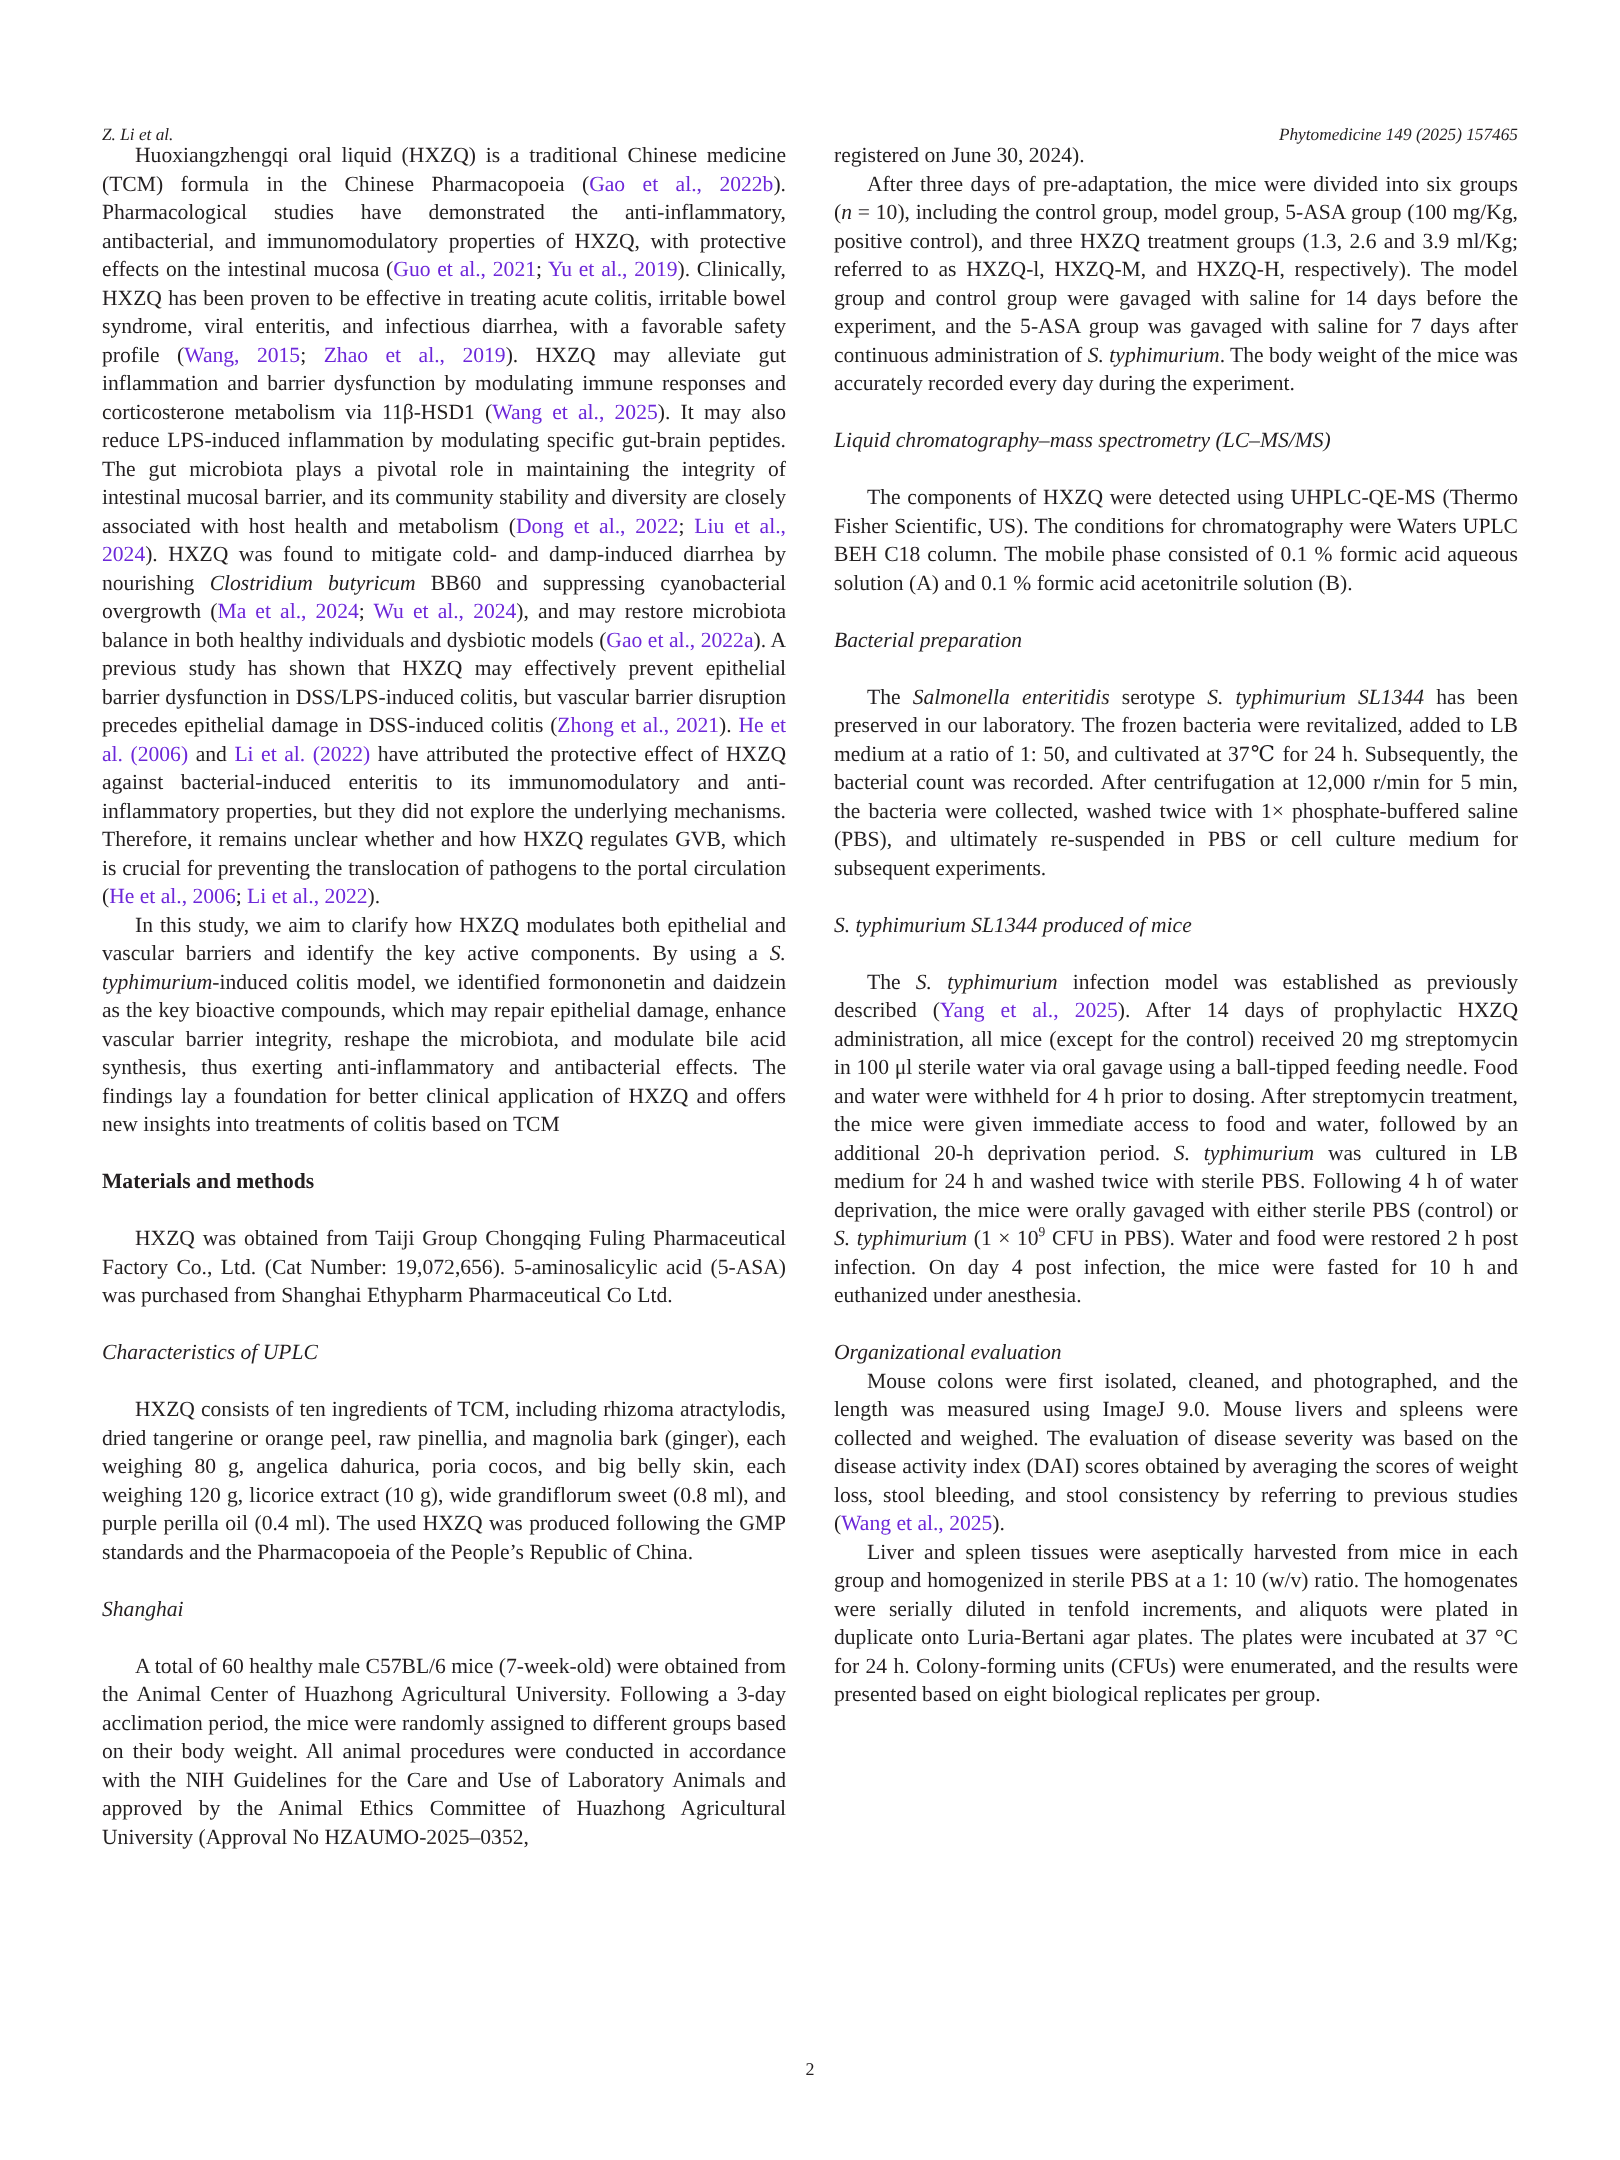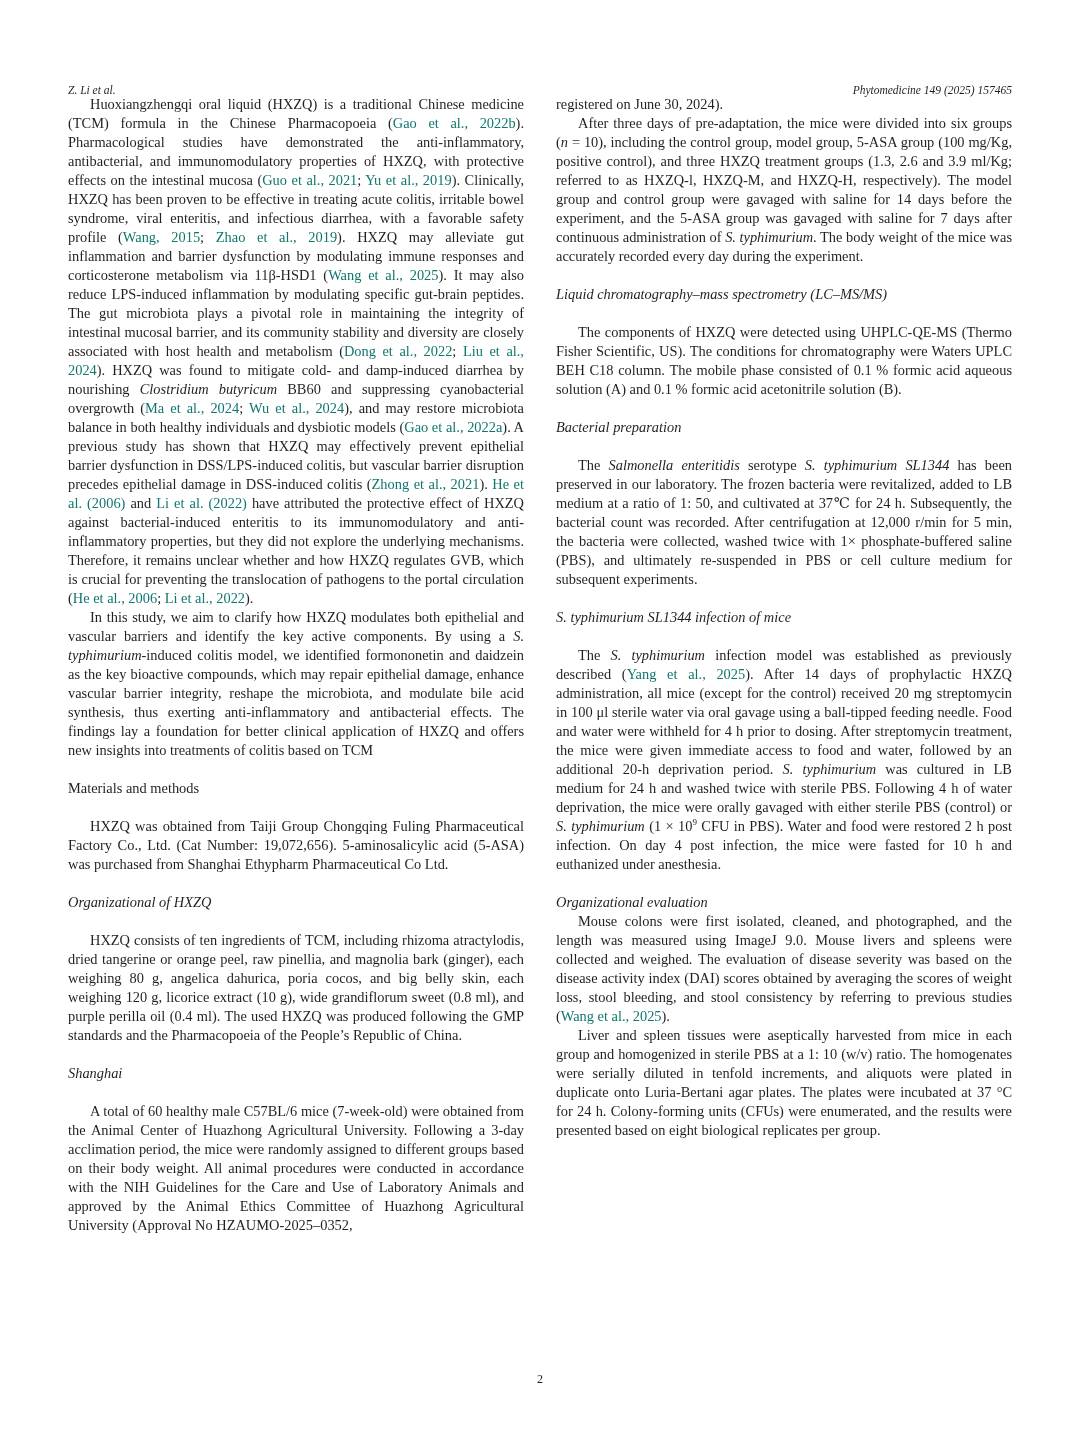--- a/index.html
+++ b/index.html
@@ -15,24 +15,24 @@
   .rh-right { right: 68px; }
   .column {
     position: absolute; top: 95px; width: 456px;
     font-size: 14.4px; line-height: 19px; text-align: justify;
     hyphens: manual;
   }
   .col-left { left: 68px; }
   .col-right { left: 556px; }
   p { margin: 0; }
   p.indent { text-indent: 22px; }
-  .section-head { font-weight: normal; margin: 19px 0 19px 0; }
+  .section-head { font-weight: bold; margin: 19px 0 19px 0; }
   .sub-head { font-style: italic; margin: 19px 0 19px 0; }
   .subsub-head { font-style: italic; margin: 19px 0 0 0; }
-  a.cite { color: #0f766e; text-decoration: none; }
+  a.cite { color: #6d28d9; text-decoration: none; }
   i { font-style: italic; }
   .page-number {
     position: absolute; top: 1372px; left: 0; width: 1080px; text-align: center;
     font-size: 12px;
   }
   sup { font-size: 9px; line-height: 0; }
 </style>
 </head>
 <body>
 
@@ -41,39 +41,39 @@
 
 <div class="column col-left">
   <p class="indent"><span>Huoxiangzhengqi oral liquid (HXZQ) is a traditional Chinese medicine (TCM) formula in the Chinese Pharmacopoeia (</span><a class="cite">Gao et al., 2022b</a><span>). Pharmacological studies have demonstrated the anti-inflammatory, antibacterial, and immunomodulatory properties of HXZQ, with protective effects on the intestinal mucosa (</span><a class="cite">Guo et al., 2021</a><span>; </span><a class="cite">Yu et al., 2019</a><span>). Clinically, HXZQ has been proven to be effective in treating acute colitis, irritable bowel syndrome, viral enteritis, and infectious diarrhea, with a favorable safety profile (</span><a class="cite">Wang, 2015</a><span>; </span><a class="cite">Zhao et al., 2019</a><span>). HXZQ may alleviate gut inflammation and barrier dysfunction by modulating immune responses and corticosterone metabolism via 11β-HSD1 (</span><a class="cite">Wang et al., 2025</a><span>). It may also reduce LPS-induced inflammation by modulating specific gut-brain peptides. The gut microbiota plays a pivotal role in maintaining the integrity of intestinal mucosal barrier, and its community stability and diversity are closely associated with host health and metabolism (</span><a class="cite">Dong et al., 2022</a><span>; </span><a class="cite">Liu et al., 2024</a><span>). HXZQ was found to mitigate cold- and damp-induced diarrhea by nourishing </span><i>Clostridium butyricum</i><span> BB60 and suppressing cyanobacterial overgrowth (</span><a class="cite">Ma et al., 2024</a><span>; </span><a class="cite">Wu et al., 2024</a><span>), and may restore microbiota balance in both healthy individuals and dysbiotic models (</span><a class="cite">Gao et al., 2022a</a><span>). A previous study has shown that HXZQ may effectively prevent epithelial barrier dysfunction in DSS/LPS-induced colitis, but vascular barrier disruption precedes epithelial damage in DSS-induced colitis (</span><a class="cite">Zhong et al., 2021</a><span>). </span><a class="cite">He et al. (2006)</a><span> and </span><a class="cite">Li et al. (2022)</a><span> have attributed the protective effect of HXZQ against bacterial-induced enteritis to its immunomodulatory and anti-inflammatory properties, but they did not explore the underlying mechanisms. Therefore, it remains unclear whether and how HXZQ regulates GVB, which is crucial for preventing the translocation of pathogens to the portal circulation (</span><a class="cite">He et al., 2006</a><span>; </span><a class="cite">Li et al., 2022</a><span>).</span></p>
 
   <p class="indent"><span>In this study, we aim to clarify how HXZQ modulates both epithelial and vascular barriers and identify the key active components. By using a </span><i>S. typhimurium</i><span>-induced colitis model, we identified formononetin and daidzein as the key bioactive compounds, which may repair epithelial damage, enhance vascular barrier integrity, reshape the microbiota, and modulate bile acid synthesis, thus exerting anti-inflammatory and antibacterial effects. The findings lay a foundation for better clinical application of HXZQ and offers new insights into treatments of colitis based on TCM</span></p>
 
   <div class="section-head">Materials and methods</div>
 
   <p class="indent">HXZQ was obtained from Taiji Group Chongqing Fuling Pharmaceutical Factory Co., Ltd. (Cat Number: 19,072,656). 5-aminosalicylic acid (5-ASA) was purchased from Shanghai Ethypharm Pharmaceutical Co Ltd.</p>
 
-  <div class="sub-head">Organizational of HXZQ</div>
+  <div class="sub-head">Characteristics of UPLC</div>
   <p class="indent">HXZQ consists of ten ingredients of TCM, including rhizoma atractylodis, dried tangerine or orange peel, raw pinellia, and magnolia bark (ginger), each weighing 80 g, angelica dahurica, poria cocos, and big belly skin, each weighing 120 g, licorice extract (10 g), wide grandiflorum sweet (0.8 ml), and purple perilla oil (0.4 ml). The used HXZQ was produced following the GMP standards and the Pharmacopoeia of the People’s Republic of China.</p>
 
   <div class="sub-head">Shanghai</div>
   <p class="indent">A total of 60 healthy male C57BL/6 mice (7-week-old) were obtained from the Animal Center of Huazhong Agricultural University. Following a 3-day acclimation period, the mice were randomly assigned to different groups based on their body weight. All animal procedures were conducted in accordance with the NIH Guidelines for the Care and Use of Laboratory Animals and approved by the Animal Ethics Committee of Huazhong Agricultural University (Approval No HZAUMO-2025–0352,</p>
 </div>
 
 <div class="column col-right">
   <p>registered on June 30, 2024).</p>
 
   <p class="indent"><span>After three days of pre-adaptation, the mice were divided into six groups (</span><i>n</i><span> = 10), including the control group, model group, 5-ASA group (100 mg/Kg, positive control), and three HXZQ treatment groups (1.3, 2.6 and 3.9 ml/Kg; referred to as HXZQ-l, HXZQ-M, and HXZQ-H, respectively). The model group and control group were gavaged with saline for 14 days before the experiment, and the 5-ASA group was gavaged with saline for 7 days after continuous administration of </span><i>S. typhimurium</i><span>. The body weight of the mice was accurately recorded every day during the experiment.</span></p>
 
   <div class="sub-head">Liquid chromatography–mass spectrometry (LC–MS/MS)</div>
   <p class="indent">The components of HXZQ were detected using UHPLC-QE-MS (Thermo Fisher Scientific, US). The conditions for chromatography were Waters UPLC BEH C18 column. The mobile phase consisted of 0.1 % formic acid aqueous solution (A) and 0.1 % formic acid acetonitrile solution (B).</p>
 
   <div class="sub-head">Bacterial preparation</div>
   <p class="indent"><span>The </span><i>Salmonella enteritidis</i><span> serotype </span><i>S. typhimurium SL1344</i><span> has been preserved in our laboratory. The frozen bacteria were revitalized, added to LB medium at a ratio of 1: 50, and cultivated at 37℃ for 24 h. Subsequently, the bacterial count was recorded. After centrifugation at 12,000 r/min for 5 min, the bacteria were collected, washed twice with 1× phosphate-buffered saline (PBS), and ultimately re-suspended in PBS or cell culture medium for subsequent experiments.</span></p>
 
-  <div class="sub-head">S. typhimurium SL1344 infection of mice</div>
+  <div class="sub-head">S. typhimurium SL1344 produced of mice</div>
   <p class="indent"><span>The </span><i>S. typhimurium</i><span> infection model was established as previously described (</span><a class="cite">Yang et al., 2025</a><span>). After 14 days of prophylactic HXZQ administration, all mice (except for the control) received 20 mg streptomycin in 100 μl sterile water via oral gavage using a ball-tipped feeding needle. Food and water were withheld for 4 h prior to dosing. After streptomycin treatment, the mice were given immediate access to food and water, followed by an additional 20-h deprivation period. </span><i>S. typhimurium</i><span> was cultured in LB medium for 24 h and washed twice with sterile PBS. Following 4 h of water deprivation, the mice were orally gavaged with either sterile PBS (control) or </span><i>S. typhimurium</i><span> (1 × 10</span><sup>9</sup><span> CFU in PBS). Water and food were restored 2 h post infection. On day 4 post infection, the mice were fasted for 10 h and euthanized under anesthesia.</span></p>
 
 
   <div class="subsub-head">Organizational evaluation</div>
   <p class="indent"><span>Mouse colons were first isolated, cleaned, and photographed, and the length was measured using ImageJ 9.0. Mouse livers and spleens were collected and weighed. The evaluation of disease severity was based on the disease activity index (DAI) scores obtained by averaging the scores of weight loss, stool bleeding, and stool consistency by referring to previous studies (</span><a class="cite">Wang et al., 2025</a><span>).</span></p>
 
   <p class="indent">Liver and spleen tissues were aseptically harvested from mice in each group and homogenized in sterile PBS at a 1: 10 (w/v) ratio. The homogenates were serially diluted in tenfold increments, and aliquots were plated in duplicate onto Luria-Bertani agar plates. The plates were incubated at 37 °C for 24 h. Colony-forming units (CFUs) were enumerated, and the results were presented based on eight biological replicates per group.</p>
 </div>
 
 <div class="page-number">2</div>

